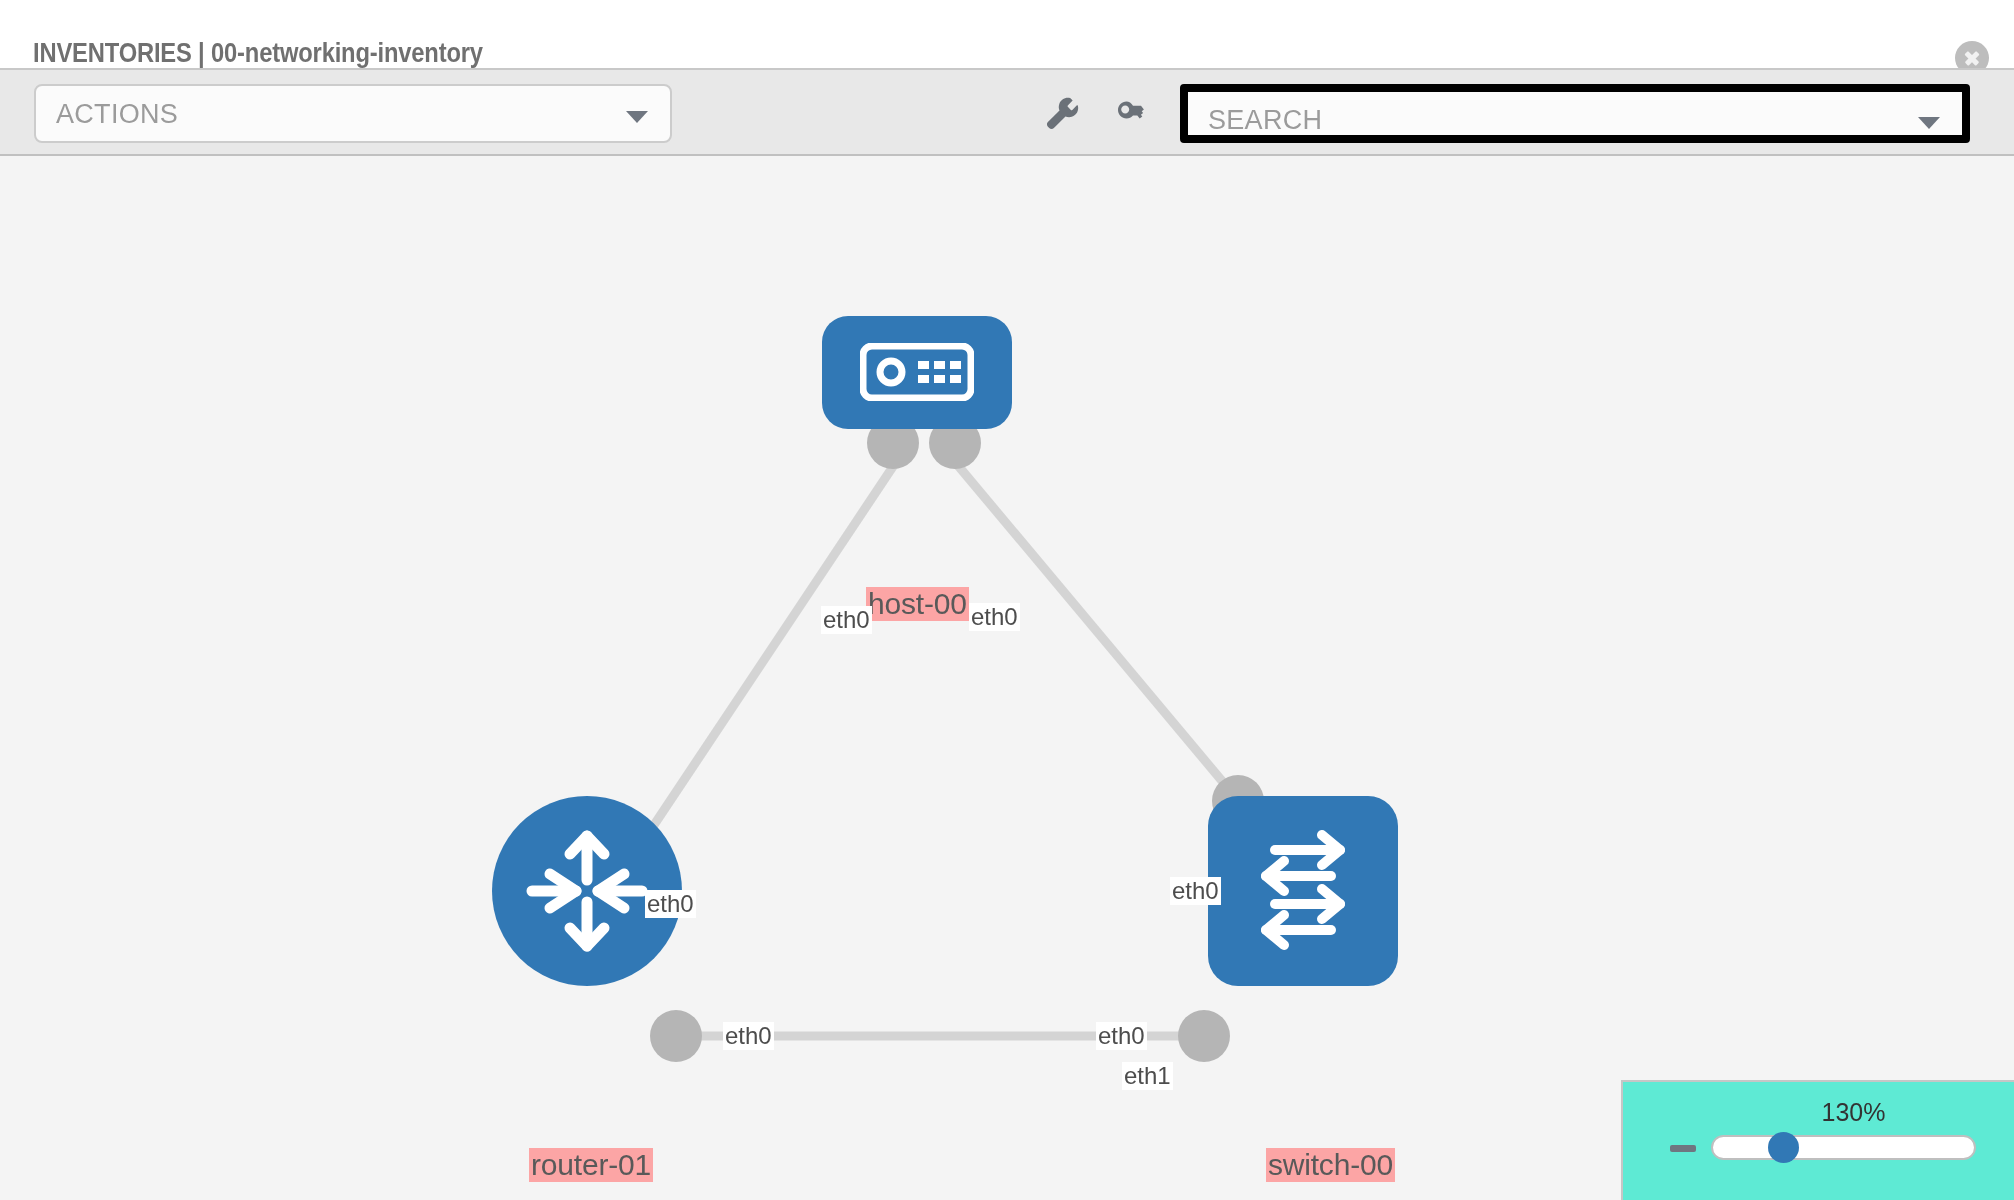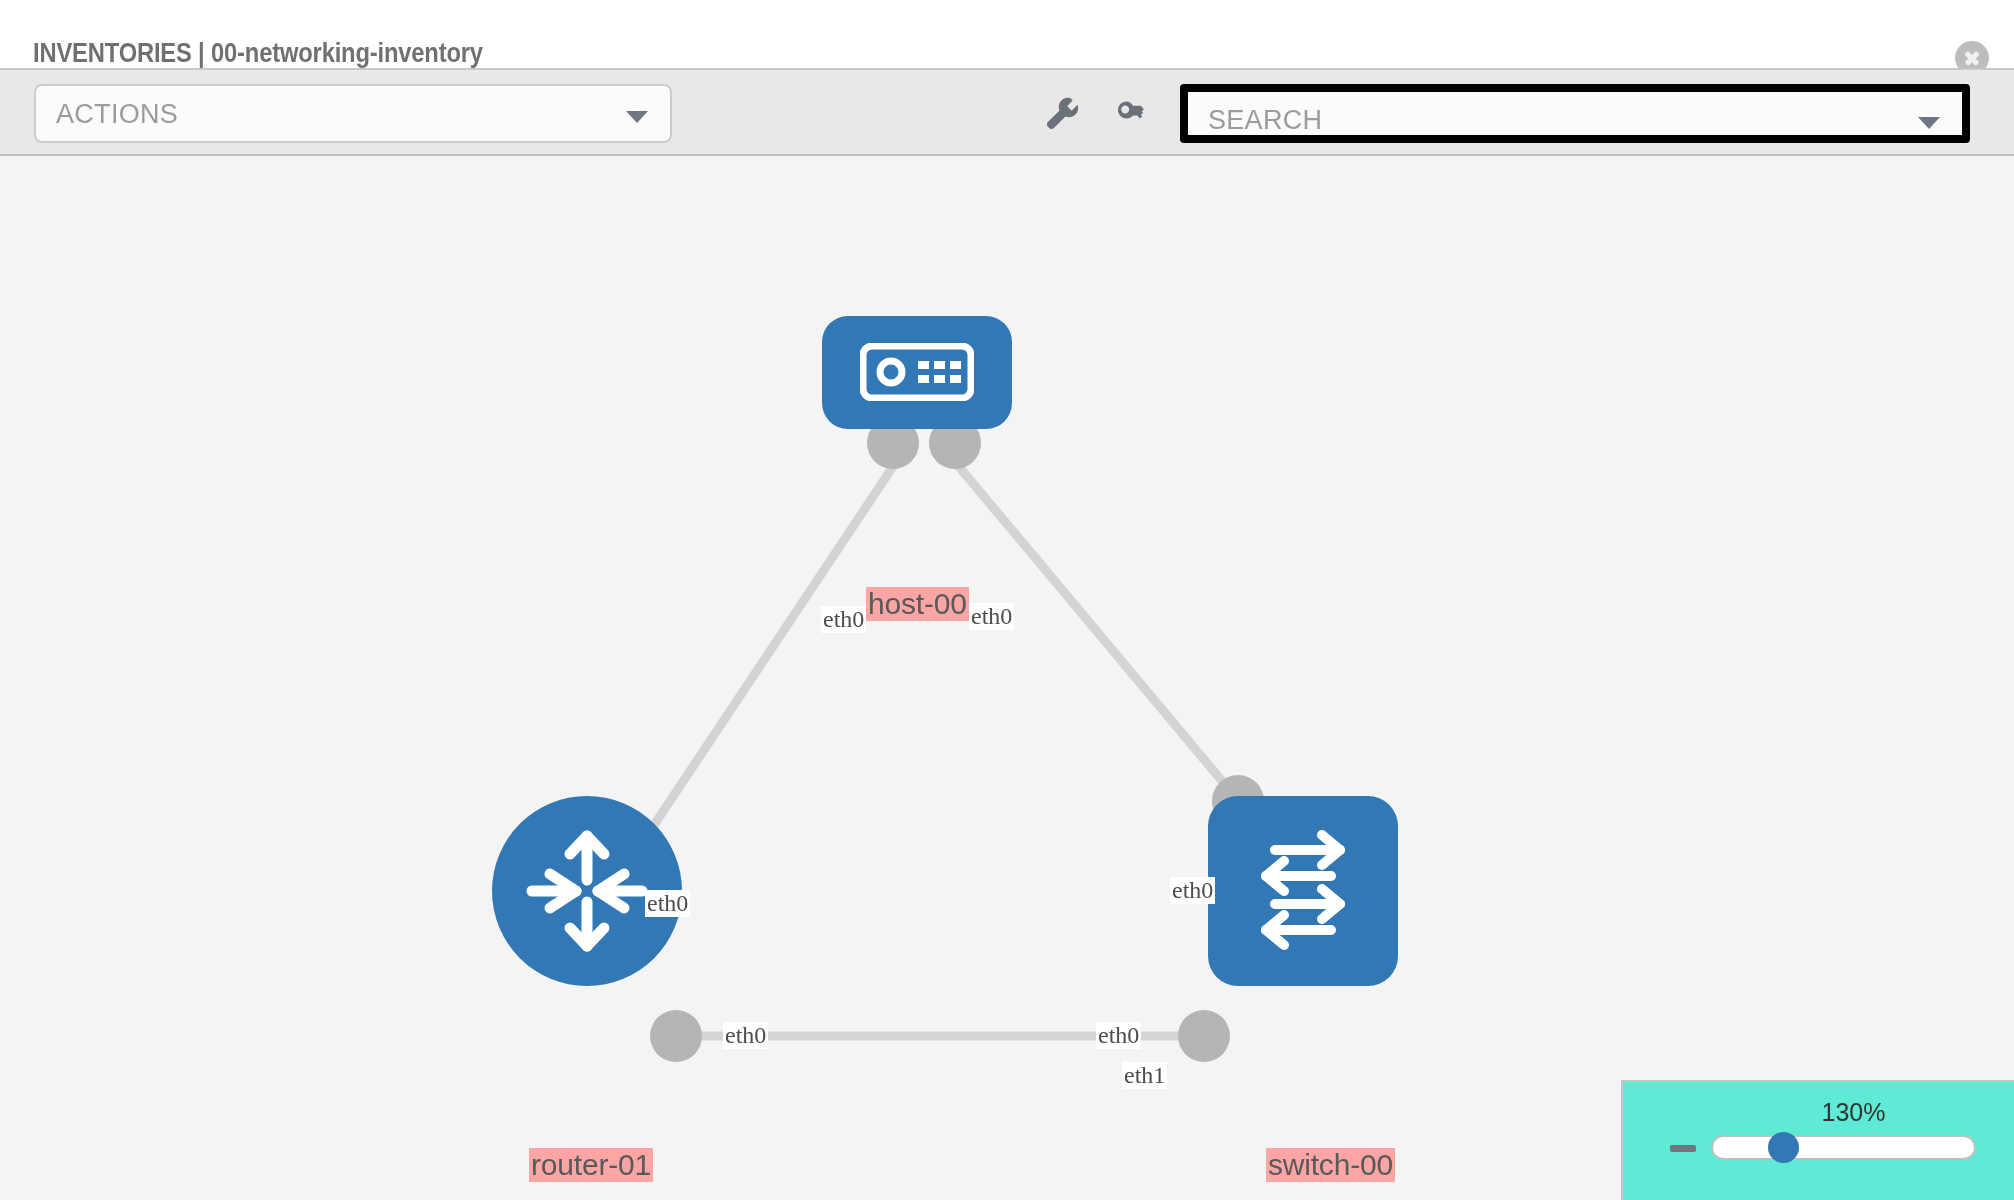--- a/index.html
+++ b/index.html
@@ -185,21 +185,20 @@
   .label-router { left: 529px;  top: 992px; }
   .label-switch { left: 1245px; top: 992px; margin-left: 21px; }
 
   .if-label {
     position: absolute;
     font-size: 24px;
     color: #4d4d4d;
     background: #ffffff;
     white-space: nowrap;
     padding: 0 2px;
-    font-family: Liberation Serif, serif;
   }
   .if-host-left   { left: 821px;  top: 450px; }
   .if-host-right  { left: 969px;  top: 447px; }
   .if-router-up   { left: 645px;  top: 734px; }
   .if-switch-up   { left: 1170px; top: 721px; }
   .if-router-right{ left: 723px;  top: 866px; }
   .if-switch-leftA{ left: 1096px; top: 866px; z-index: 1; }
   .if-switch-leftB{ left: 1122px; top: 906px; z-index: 2; }
 
   

